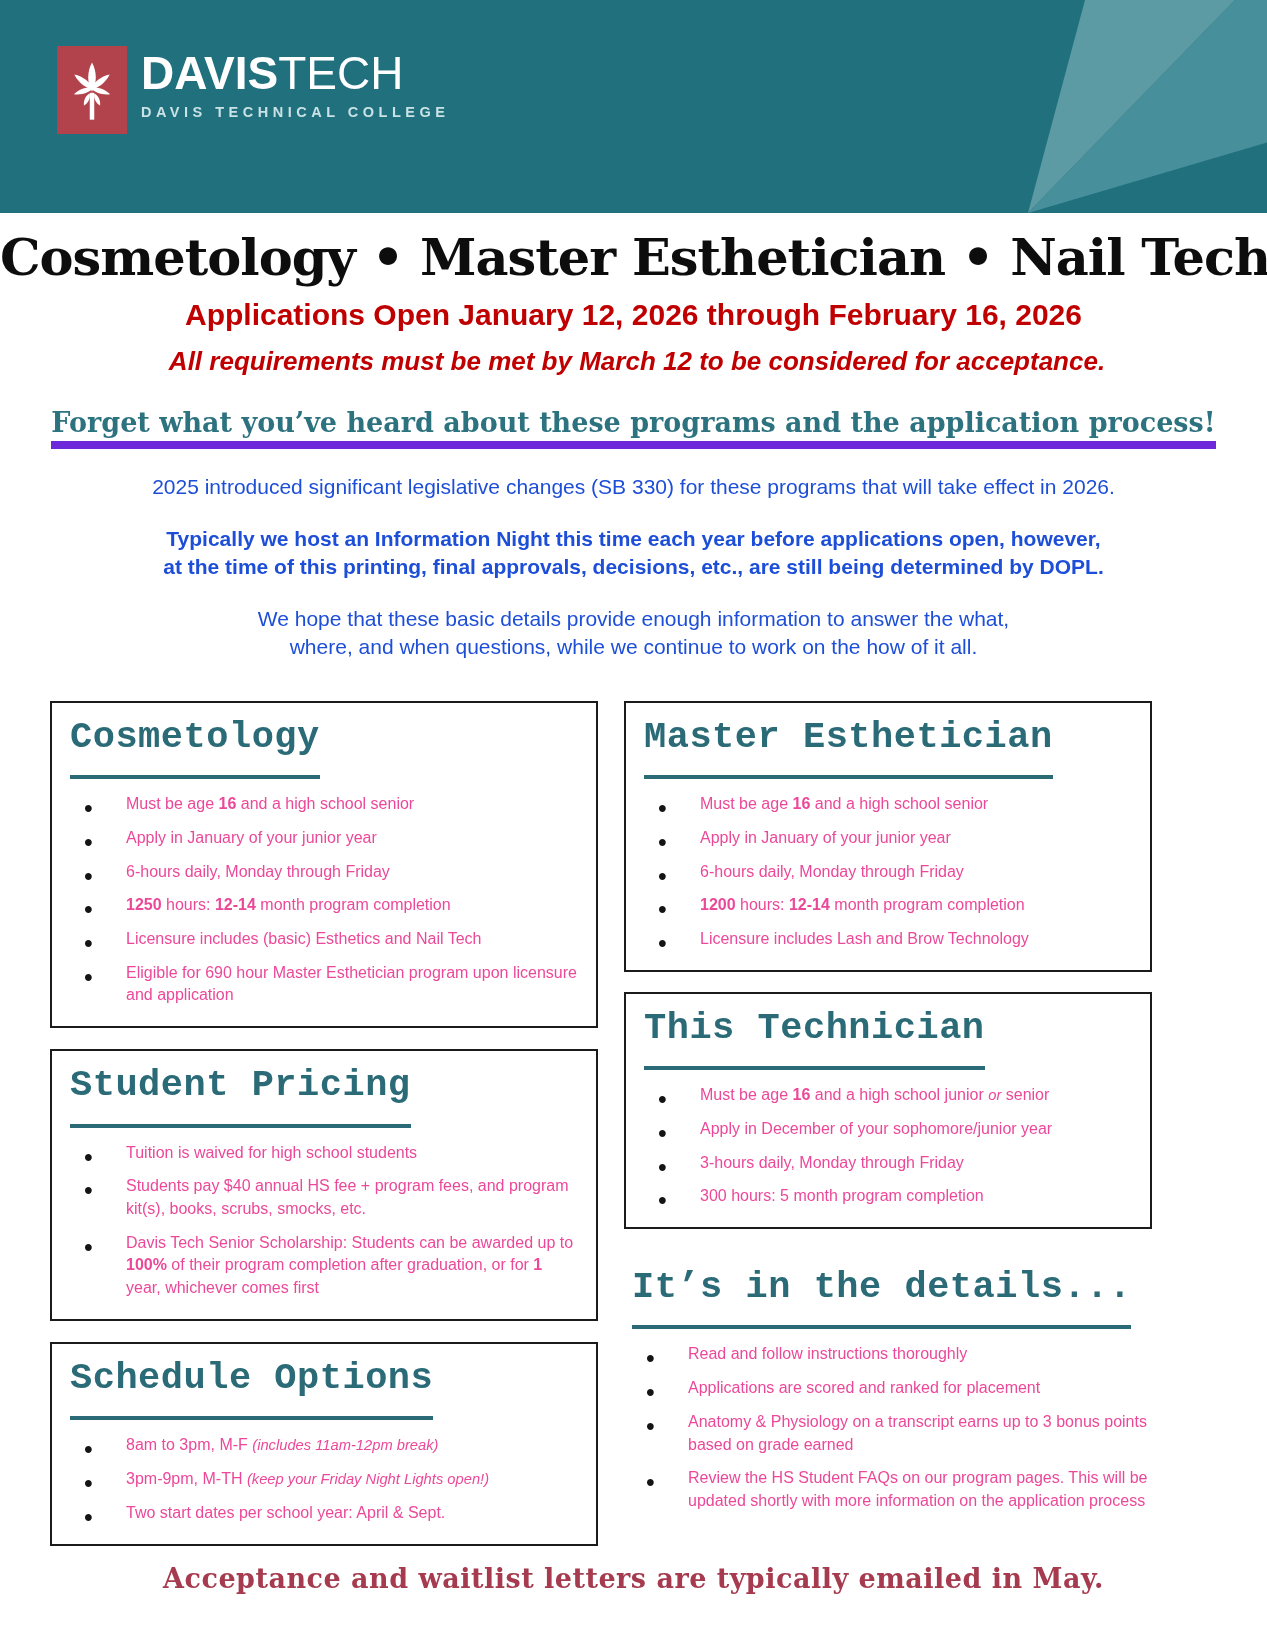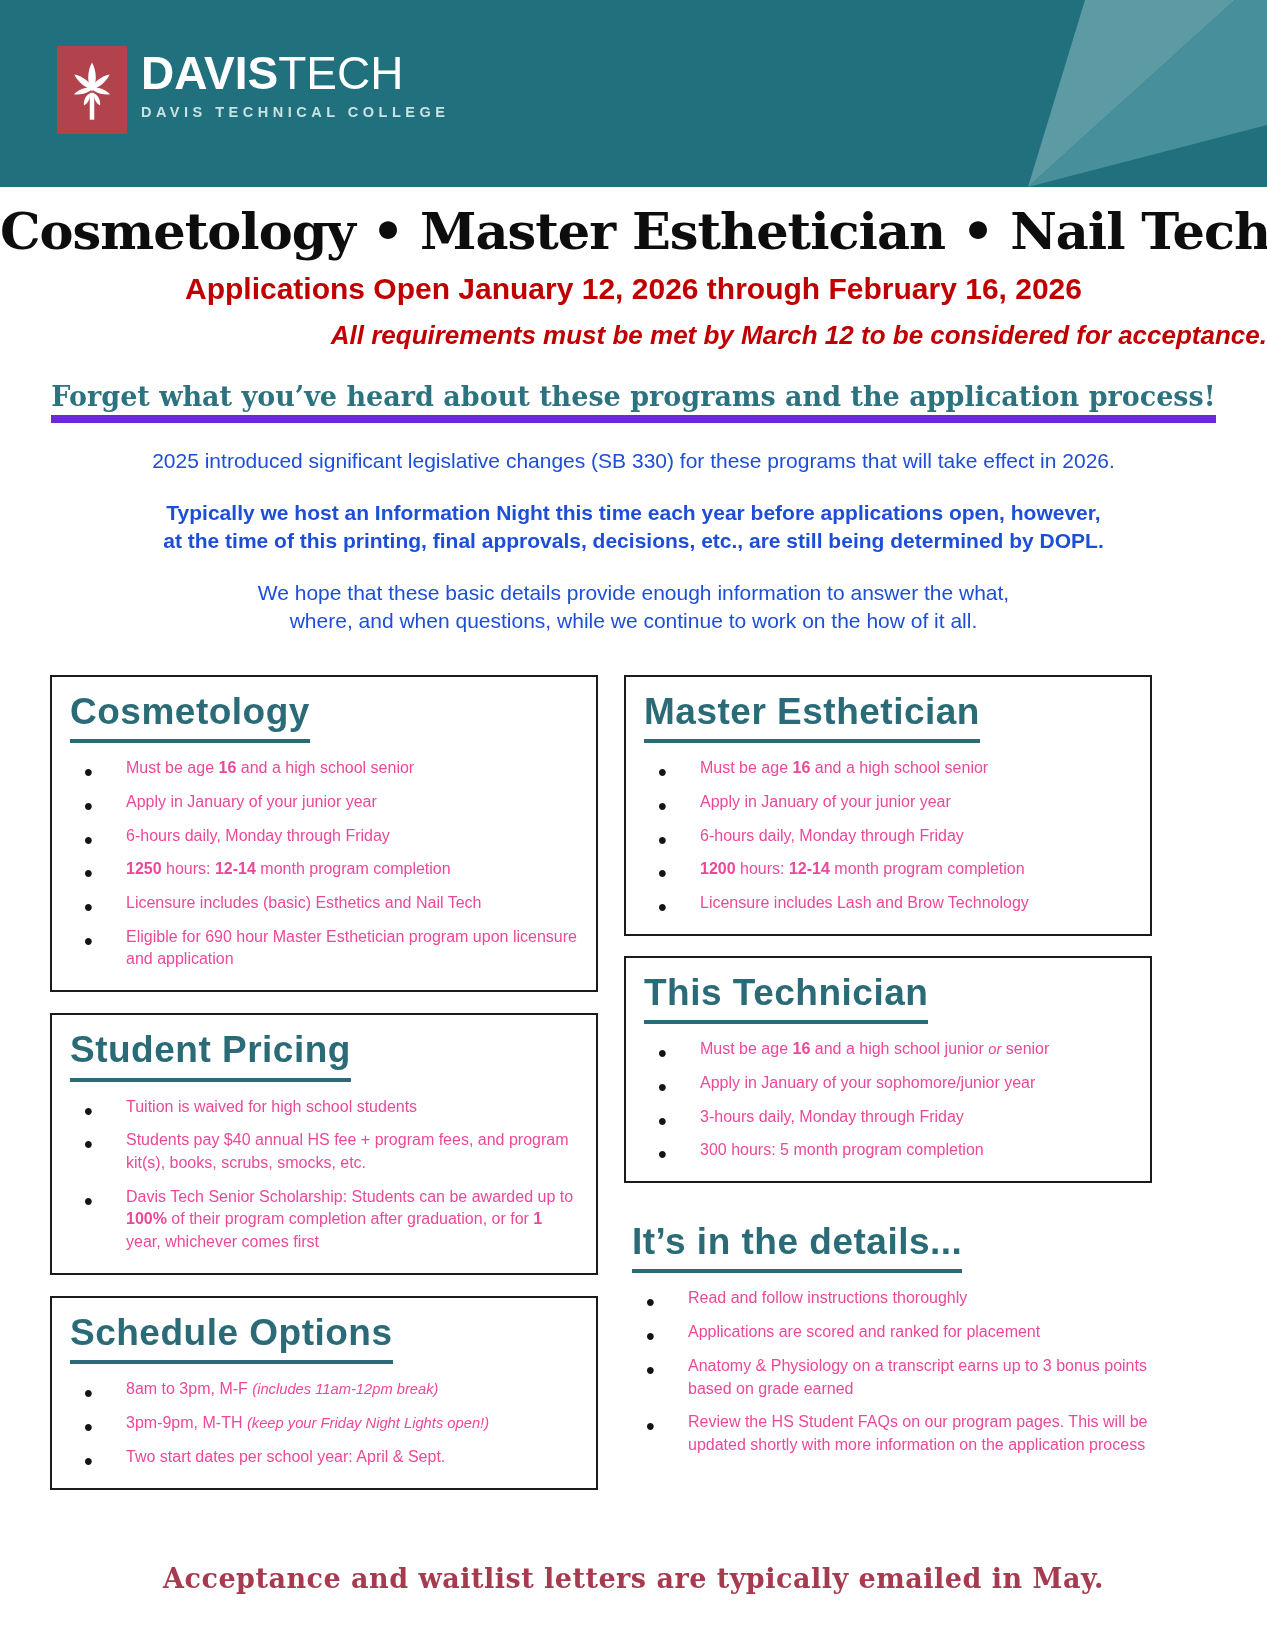--- a/index.html
+++ b/index.html
@@ -8,21 +8,21 @@
     position: relative;
     width: 1267px; height: 1639px;
     margin: 0 auto;
     background: #ffffff;
     overflow: hidden;
   }
 
   
   .band {
     position: relative;
-    width: 100%; height: 187px;
+    width: 100%; height: 213px;
     background: #21707d;
     overflow: hidden;
   }
   .band svg.fan { position: absolute; top: 0; right: 0; width: 100%; height: 100%; display: block; }
   .logo {
     position: absolute; left: 57px; top: 46px;
     display: flex; align-items: flex-start; gap: 14px;
   }
   .logo-mark {
     width: 70px; height: 88px;
@@ -58,21 +58,21 @@
   .red-dates {
     margin-top: 13px;
     text-align: center;
     font-family: "Liberation Sans", sans-serif;
     font-weight: bold;
     font-size: 30px;
     color: #c00000;
   }
   .red-deadline {
     margin-top: 14px;
-    text-align: right;
+    text-align: center;
     font-family: "Liberation Sans", sans-serif;
     font-weight: bold; font-style: italic;
     font-size: 26px;
     color: #c00000;
     padding-left: 7px;
   }
 
   
   .intro-heading-wrap { text-align: center; margin-top: 30px; }
   .intro-heading {
@@ -105,27 +105,27 @@
 
   .box {
     border: 2px solid #1b1b1b;
     padding: 14px 18px 8px 18px;
     background: #fff;
   }
   .section-plain { padding: 10px 0 0 8px; margin-top: 8px; }
 
   .box-heading {
     display: inline-block;
-    font-family: Liberation Sans, sans-serif;
+    font-family: Liberation Mono, monospace;
     font-weight: bold;
     font-size: 37px; line-height: 1.12;
     color: #2a6b77;
     letter-spacing: 0.5px;
     border-bottom: 4px solid #2a6b77;
-    padding-bottom: 7px;
+    padding-bottom: 17px;
     margin-bottom: 14px;
     white-space: nowrap;
   }
   ul.bullets { list-style: none; }
   ul.bullets li {
     position: relative;
     padding-left: 56px;
     font-family: "Liberation Sans", sans-serif;
     font-size: 16px; line-height: 1.42;
     color: #ec4899;
@@ -242,21 +242,21 @@
           <li><span>6-hours daily, Monday through Friday</span></li>
           <li><span class="run-b">1200</span><span> hours: </span><span class="run-b">12-14</span><span> month program completion</span></li>
           <li><span>Licensure includes Lash and Brow Technology</span></li>
         </ul>
       </section>
 
       <section class="box">
         <h3 class="box-heading">This Technician</h3>
         <ul class="bullets">
           <li><span>Must be age </span><span class="run-b">16</span><span> and a high school junior </span><span class="run-i">or</span><span> senior</span></li>
-          <li><span>Apply in January of your sophomore/junior year</span></li>
+          <li><span>Apply in December of your sophomore/junior year</span></li>
           <li><span>3-hours daily, Monday through Friday</span></li>
           <li><span>300 hours: 5 month program completion</span></li>
         </ul>
       </section>
 
       <section class="section-plain">
         <h3 class="box-heading">It’s in the details...</h3>
         <ul class="bullets">
           <li><span>Read and follow instructions thoroughly</span></li>
           <li><span>Applications are scored and ranked for placement</span></li>

